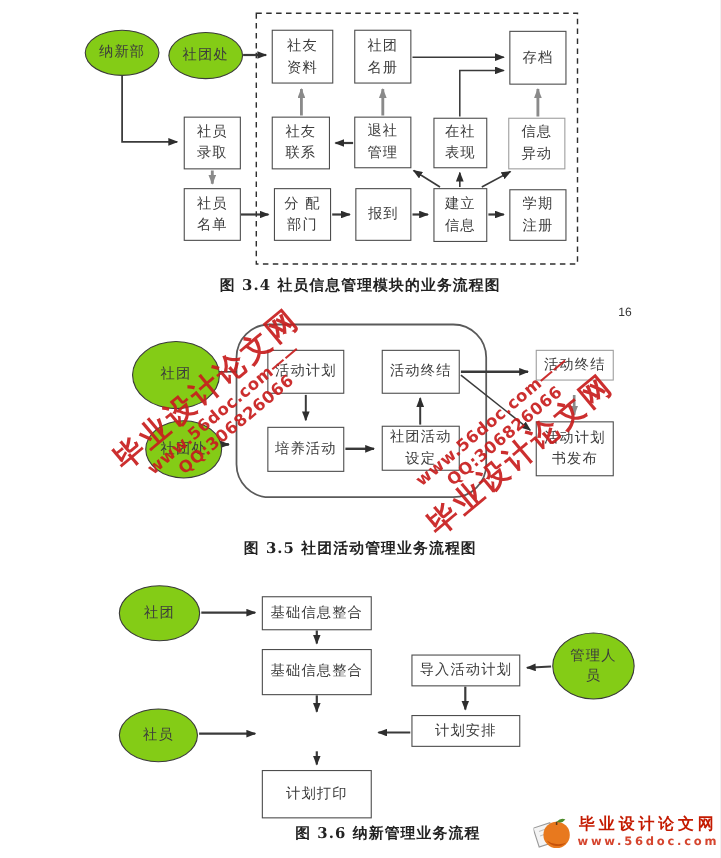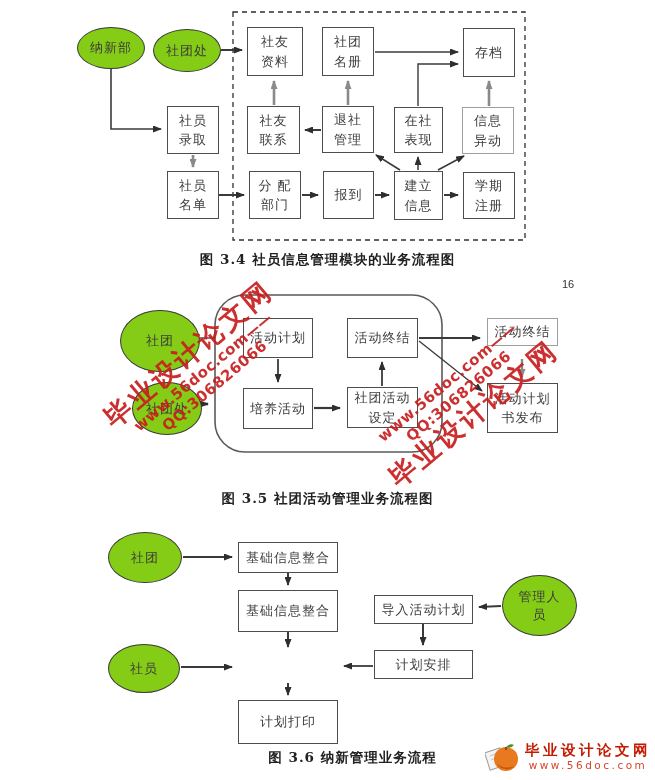--- a/index.html
+++ b/index.html
@@ -42,21 +42,21 @@
     pointer-events:none;
   }
   .wm-title{font-size:27px;font-weight:bold;letter-spacing:3px;line-height:1.05;}
   .wm-sub{font-size:15px;font-weight:bold;letter-spacing:0.5px;}
   .logo{
     position:absolute;left:485px;top:740px;z-index:4;
     display:flex;align-items:center;gap:4px;
   }
   .logo-texts{display:flex;flex-direction:column;align-items:center;}
   .logo-title{font-size:14.5px;font-weight:bold;color:#c41a00;letter-spacing:3.5px;line-height:1.1;}
-  .logo-url{font-size:10.5px;font-weight:normal;color:#d5452e;letter-spacing:2.5px;}
+  .logo-url{font-size:10.5px;font-weight:bold;color:#d5452e;letter-spacing:2.5px;}
 </style>
 </head>
 <body>
 
 <div class="page">
 
   <svg class="wires" width="655" height="780">
     <defs>
       <marker id="ma" markerUnits="userSpaceOnUse" markerWidth="9" markerHeight="7" refX="8" refY="3.5" orient="auto">
         <path d="M0,0 L9,3.5 L0,7 Z" fill="#2e2e2e"></path>

